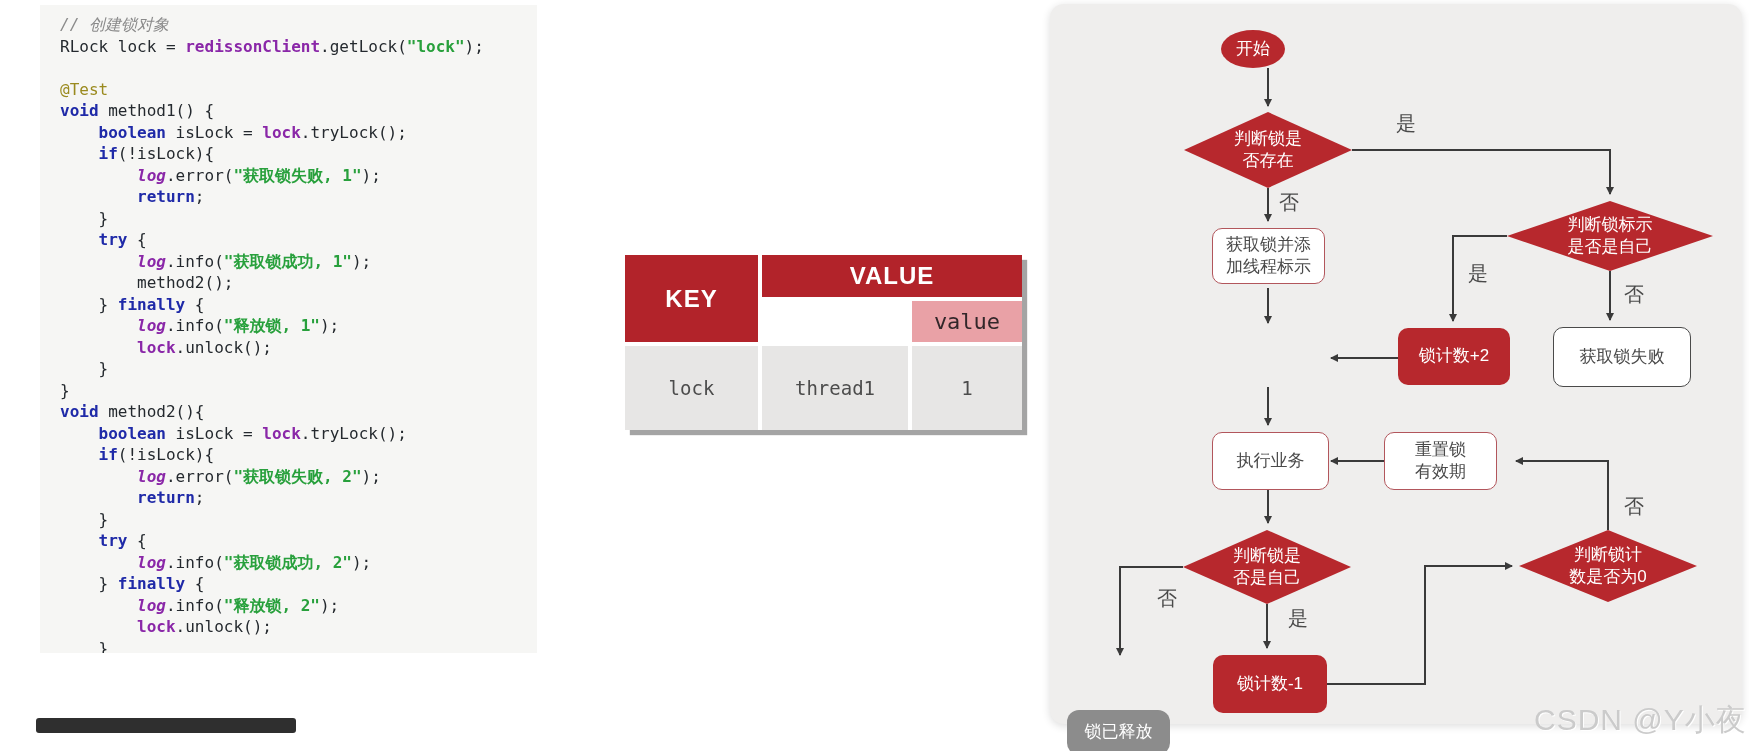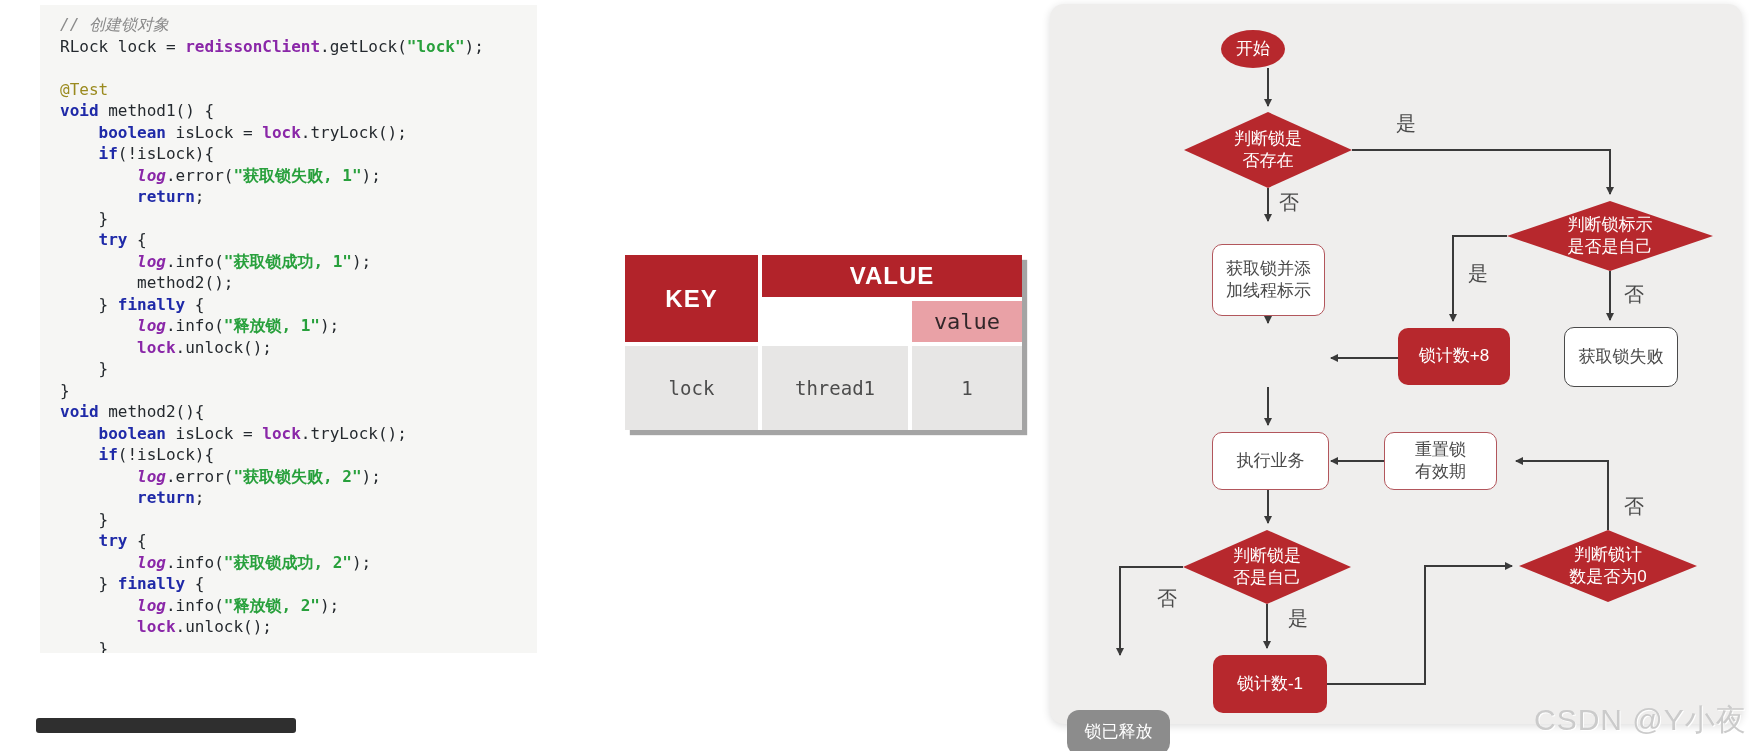--- a/index.html
+++ b/index.html
@@ -107,32 +107,32 @@
         <polygon points="133,563 217,526 301,563 217,600"></polygon>
         <polygon points="469,562 558,526 647,562 558,598"></polygon>
       </g>
     </svg>
 
     <div class="fnode f-ellipse" style="left:171px;top:26px;width:64px;height:38px;">开始</div>
 
     <div class="fnode f-dtext" style="left:134px;top:108px;width:168px;height:76px;">判断锁是
 否存在</div>
 
-    <div class="fnode f-outline" style="left:162px;top:224px;width:113px;height:72px;margin-top:16px;">获取锁并添
+    <div class="fnode f-outline" style="left:162px;top:224px;width:113px;height:56px;">获取锁并添
 加线程标示</div>
 
 
     <div class="fnode f-outline" style="left:162px;top:428px;width:117px;height:58px;">执行业务</div>
 
     <div class="fnode f-dtext" style="left:457px;top:197px;width:206px;height:70px;">判断锁标示
 是否是自己</div>
 
-    <div class="fnode f-solid" style="left:348px;top:324px;width:112px;height:57px;">锁计数+8</div>
+    <div class="fnode f-solid" style="left:348px;top:324px;width:112px;height:57px;">锁计数+2</div>
 
-    <div class="fnode f-outline-dark" style="left:503px;top:323px;width:114px;height:60px;margin-left:11px;">获取锁失败</div>
+    <div class="fnode f-outline-dark" style="left:503px;top:323px;width:138px;height:60px;">获取锁失败</div>
 
     <div class="fnode f-outline" style="left:334px;top:428px;width:113px;height:58px;">重置锁
 有效期</div>
 
     <div class="fnode f-dtext" style="left:133px;top:526px;width:168px;height:74px;">判断锁是
 否是自己</div>
 
     <div class="fnode f-dtext" style="left:469px;top:526px;width:178px;height:72px;">判断锁计
 数是否为0</div>
 

